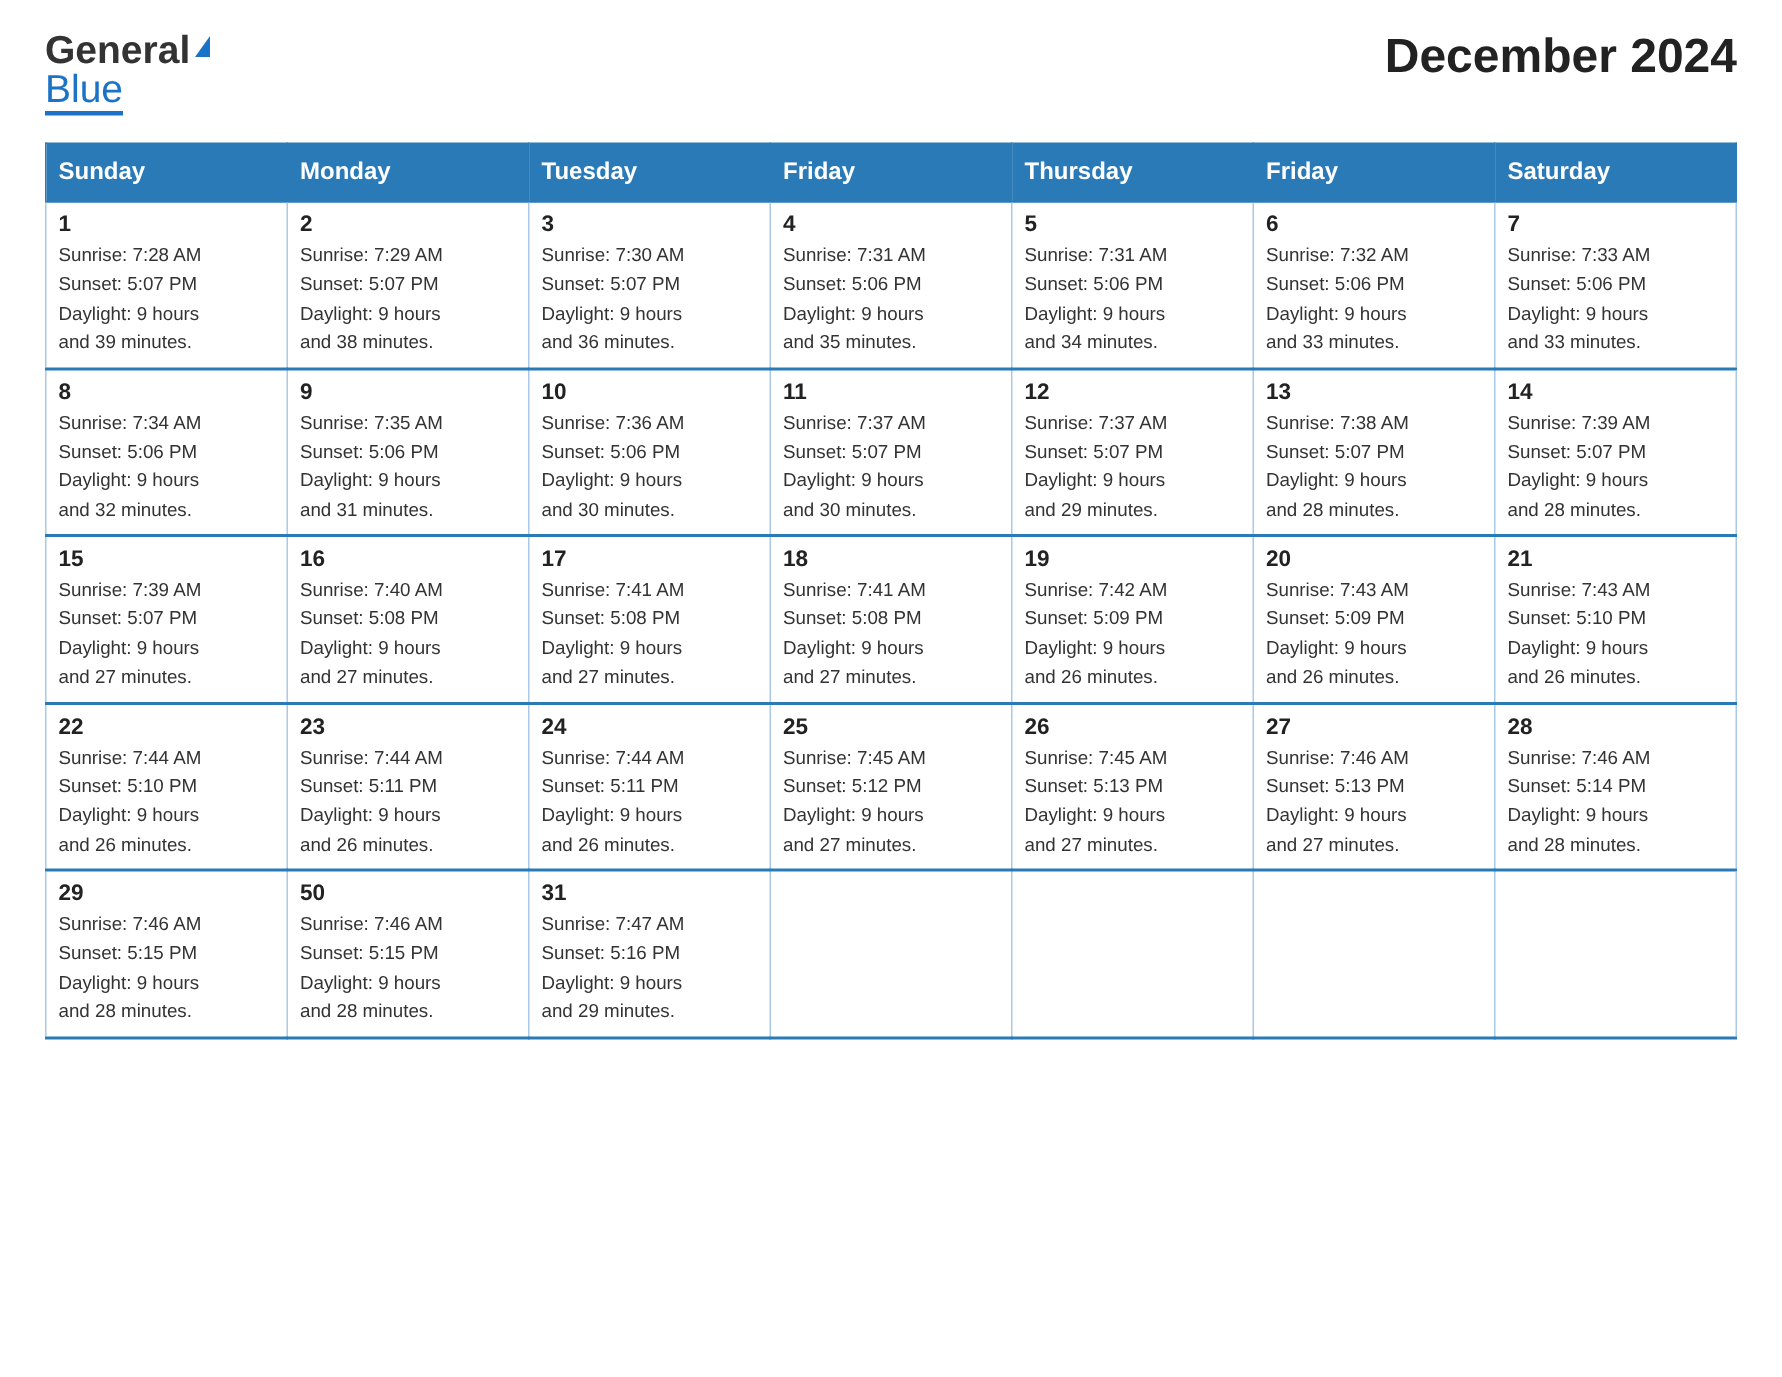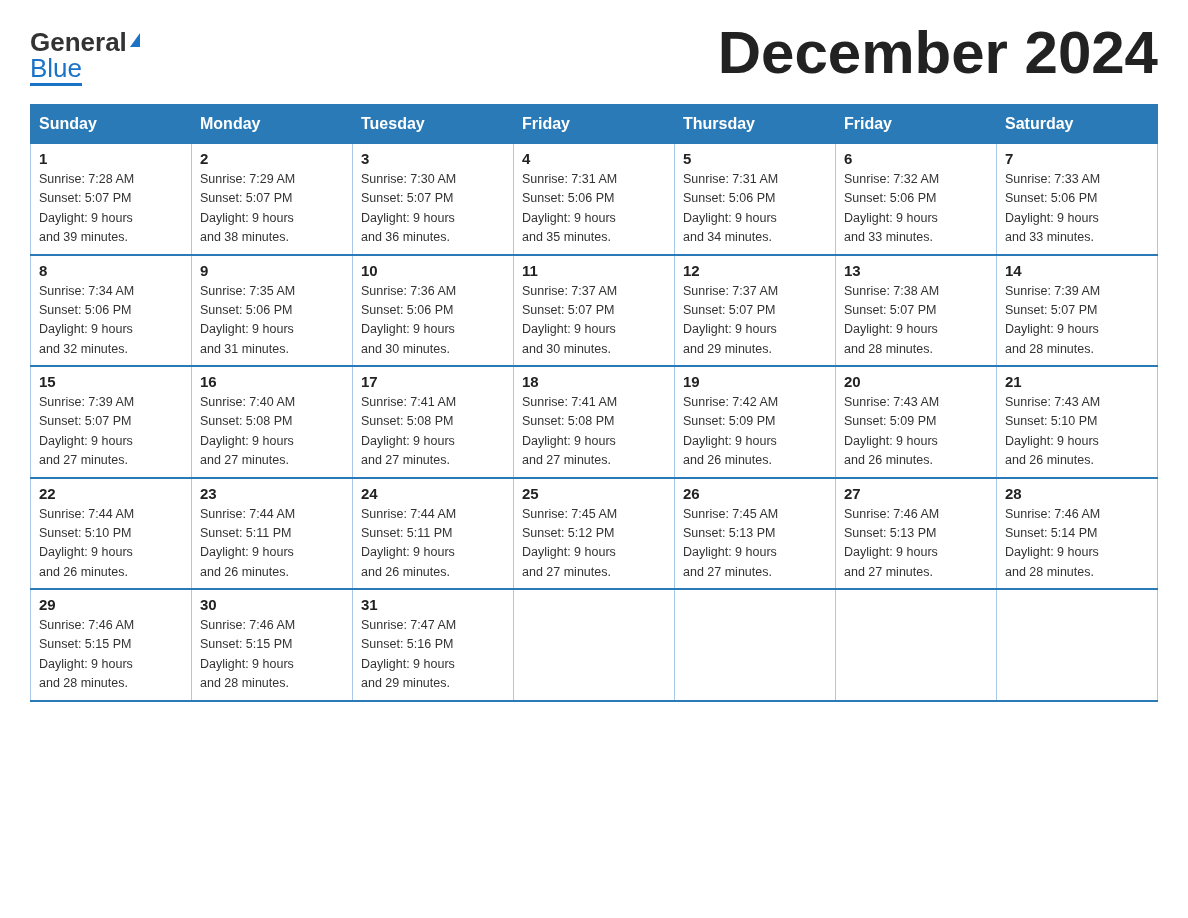--- a/index.html
+++ b/index.html
@@ -6,21 +6,21 @@
     body {
       font-family: Arial, sans-serif;
       background: #fff;
       padding: 20px 30px;
       width: 1188px;
       min-height: 918px;
     }
     .header {
       display: flex;
       justify-content: space-between;
-      align-items: flex-end;
+      align-items: flex-start;
       margin-bottom: 18px;
     }
     .logo {
       display: flex;
       flex-direction: column;
       align-items: flex-start;
     }
     .logo-general {
       font-size: 26px;
       font-weight: bold;
@@ -47,21 +47,21 @@
     .logo-line {
       width: 100%;
       height: 3px;
       background: #1a73c7;
       margin-top: 2px;
     }
     .title-area {
       text-align: right;
     }
     .month-title {
-      font-size: 60px;
+      font-size: 32px;
       font-weight: bold;
       color: #222;
       line-height: 1.1;
     }
     .location-title {
       font-size: 20px;
       color: #555;
       margin-top: 4px;
     }
     table {
@@ -258,21 +258,21 @@
         <span class="day-number">28</span>
         <span class="day-info">Sunrise: 7:46 AM<br>Sunset: 5:14 PM<br>Daylight: 9 hours<br>and 28 minutes.</span>
       </td>
       </tr>
       <tr>
         <td>
         <span class="day-number">29</span>
         <span class="day-info">Sunrise: 7:46 AM<br>Sunset: 5:15 PM<br>Daylight: 9 hours<br>and 28 minutes.</span>
       </td>
         <td>
-        <span class="day-number">30</span>
+        <span class="day-number">50</span>
         <span class="day-info">Sunrise: 7:46 AM<br>Sunset: 5:15 PM<br>Daylight: 9 hours<br>and 28 minutes.</span>
       </td>
         <td>
         <span class="day-number">31</span>
         <span class="day-info">Sunrise: 7:47 AM<br>Sunset: 5:16 PM<br>Daylight: 9 hours<br>and 29 minutes.</span>
       </td>
         <td class="empty-cell"></td>
         <td class="empty-cell"></td>
         <td class="empty-cell"></td>
         <td class="empty-cell"></td>

